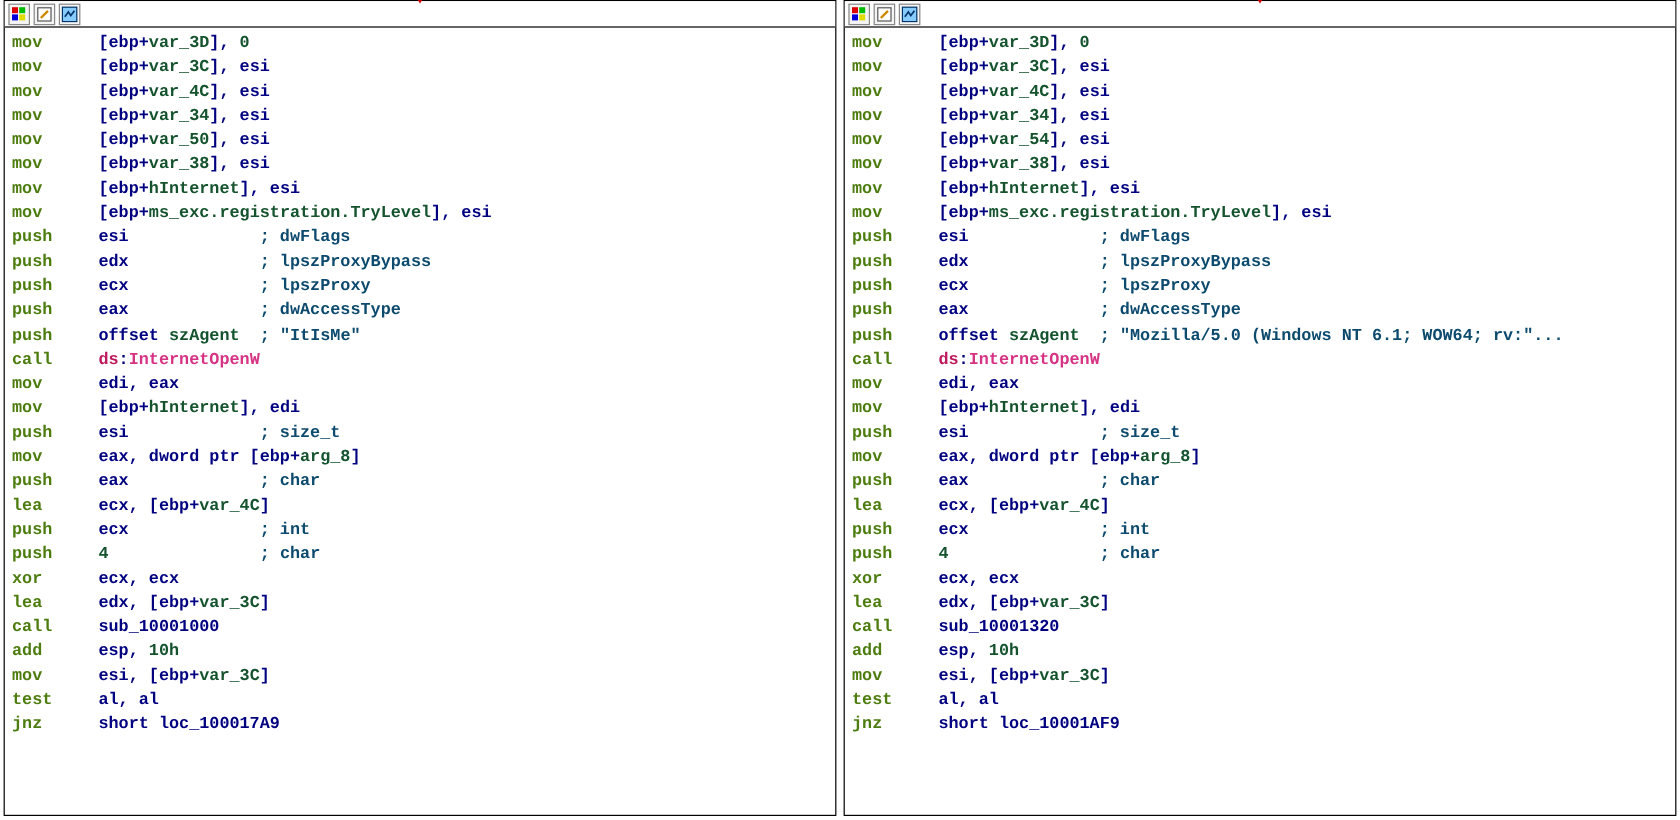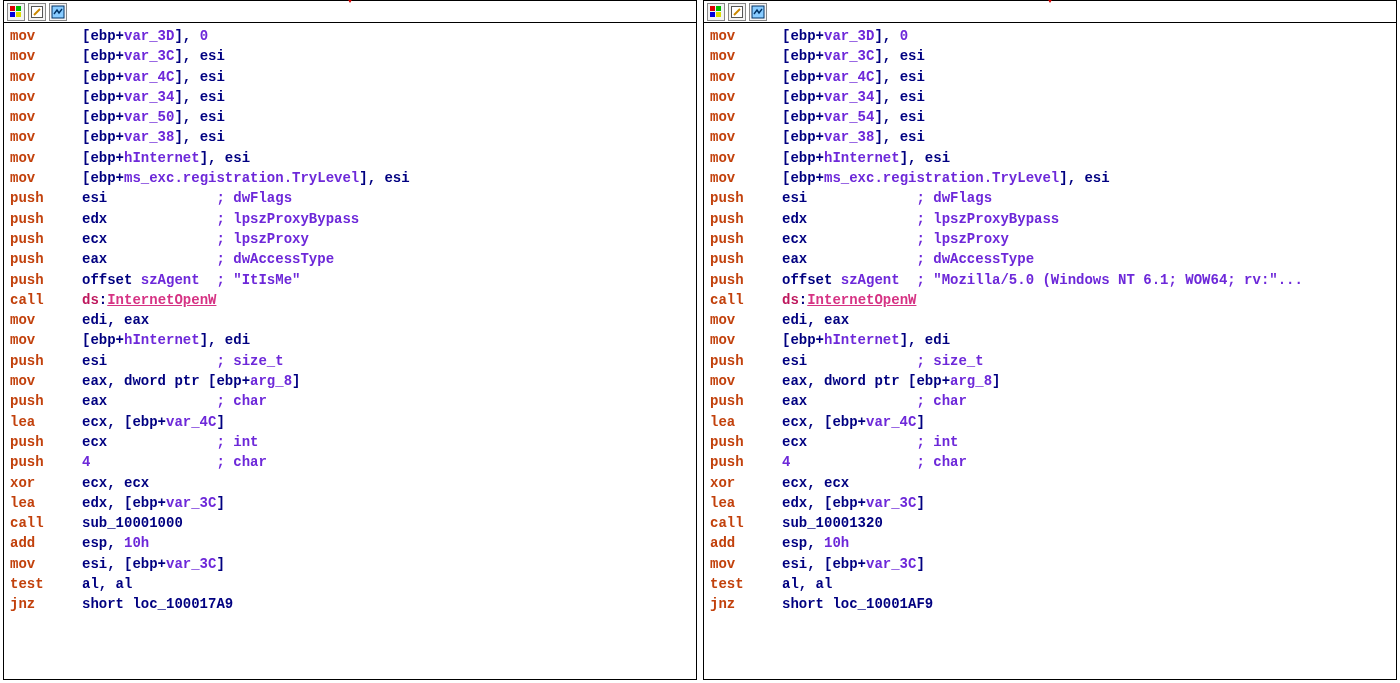--- a/index.html
+++ b/index.html
@@ -52,25 +52,25 @@
   .tb-btn svg { display:block; }
   .code {
     flex: 1;
     padding: 3px 6px;
     white-space: pre;
     line-height: 1.45;
     overflow: hidden;
     color: #000080; 
   }
   .row { display: block; }
-  .mn { display: inline-block; width: 72px; color: #c2410c; }
+  .mn { display: inline-block; width: 72px; color: #4d7c0f; }
   .txt-navy { color: #000080; }
-  .txt-olive { color: #6d28d9; }   
-  .txt-gray  { color: #6d28d9; }   
-  .txt-pink  { color: #d63384; text-decoration: underline; }   
+  .txt-olive { color: #14532d; }   
+  .txt-gray  { color: #0c4a6e; }   
+  .txt-pink  { color: #d63384; }   
   .txt-blue  { color: #be185d; }
 </style>
 </head>
 <body>
 
 <div class="panel">
   <div class="arrow-marker"></div>
   <div class="toolbar">
     <div class="tb-btn">
       <svg width="14" height="14" viewBox="0 0 14 14">

